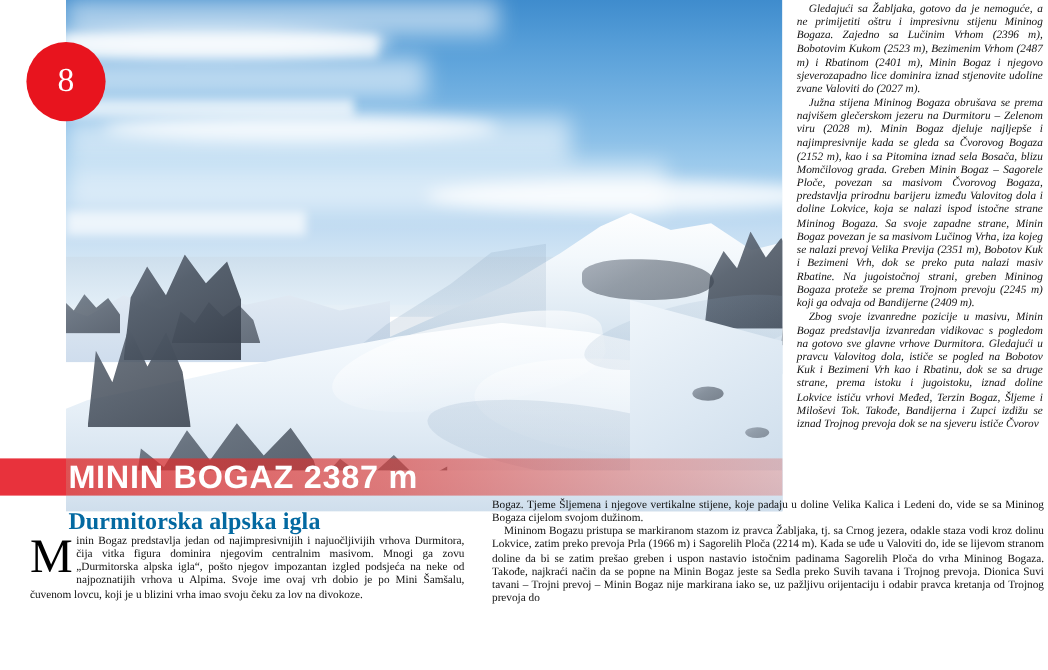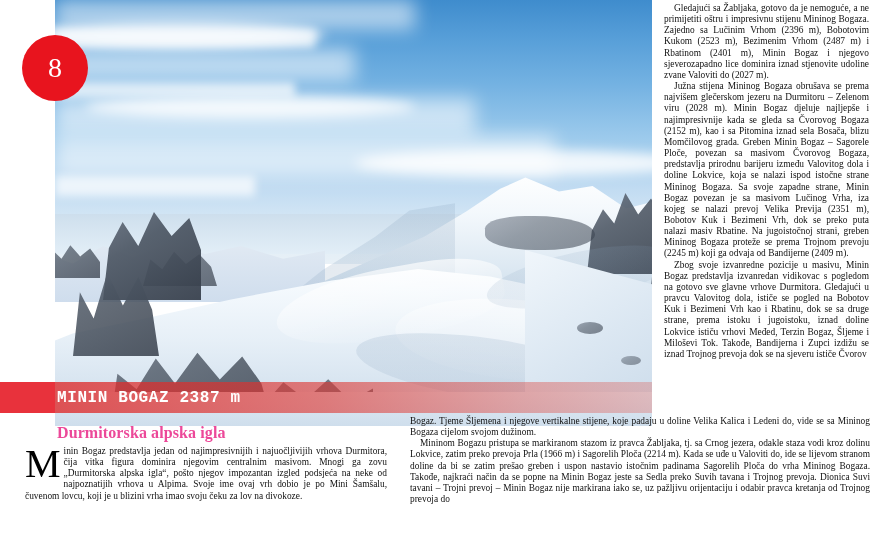--- a/index.html
+++ b/index.html
@@ -96,36 +96,36 @@
   }
   #title-banner .band-over {
     position: absolute; left: 55px; top: 0; right: 0; height: 100%;
     background: linear-gradient(to right, rgba(222,40,40,0.78) 0%, rgba(222,55,50,0.62) 45%, rgba(222,70,62,0.42) 78%, rgba(222,80,70,0.30) 100%);
   }
   #title-text {
     position: absolute;
     left: 57px; top: 50%;
     transform: translateY(-50%);
     color: #ffffff;
-    font-family: Liberation Mono, monospace;
+    font-family: Liberation Sans, sans-serif;
     font-weight: bold;
-    font-size: 16px;
+    font-size: 27px;
     letter-spacing: 0.6px;
     white-space: nowrap;
     z-index: 2;
   }
 
   
   #subtitle {
     position: absolute;
     left: 57px; top: 424px;
     font-family: "Liberation Serif", "DejaVu Serif", serif;
     font-weight: bold;
-    font-size: 16px;
-    color: #ec4899;
+    font-size: 20px;
+    color: #0369a1;
     letter-spacing: 0.1px;
   }
 
   .bodycol {
     position: absolute;
     font-family: "Liberation Serif", "DejaVu Serif", serif;
     font-size: 9.4px;
     line-height: 11.15px;
     color: #101010;
     text-align: justify;
@@ -143,21 +143,21 @@
     float: left;
     font-family: "Liberation Serif", "DejaVu Serif", serif;
     font-size: 40px;
     line-height: 32px;
     padding: 2px 3px 0 0;
     color: #000;
   }
 
   
   #right-col {
-    left: 664px; top: 3px; width: 205px;
+    left: 664px; top: 3px; width: 205px; font-style: italic;
   }
 
   
   #wide-col {
     left: 410px; top: 416px; width: 460px;
   }
 </style>
 </head>
 <body>
 

